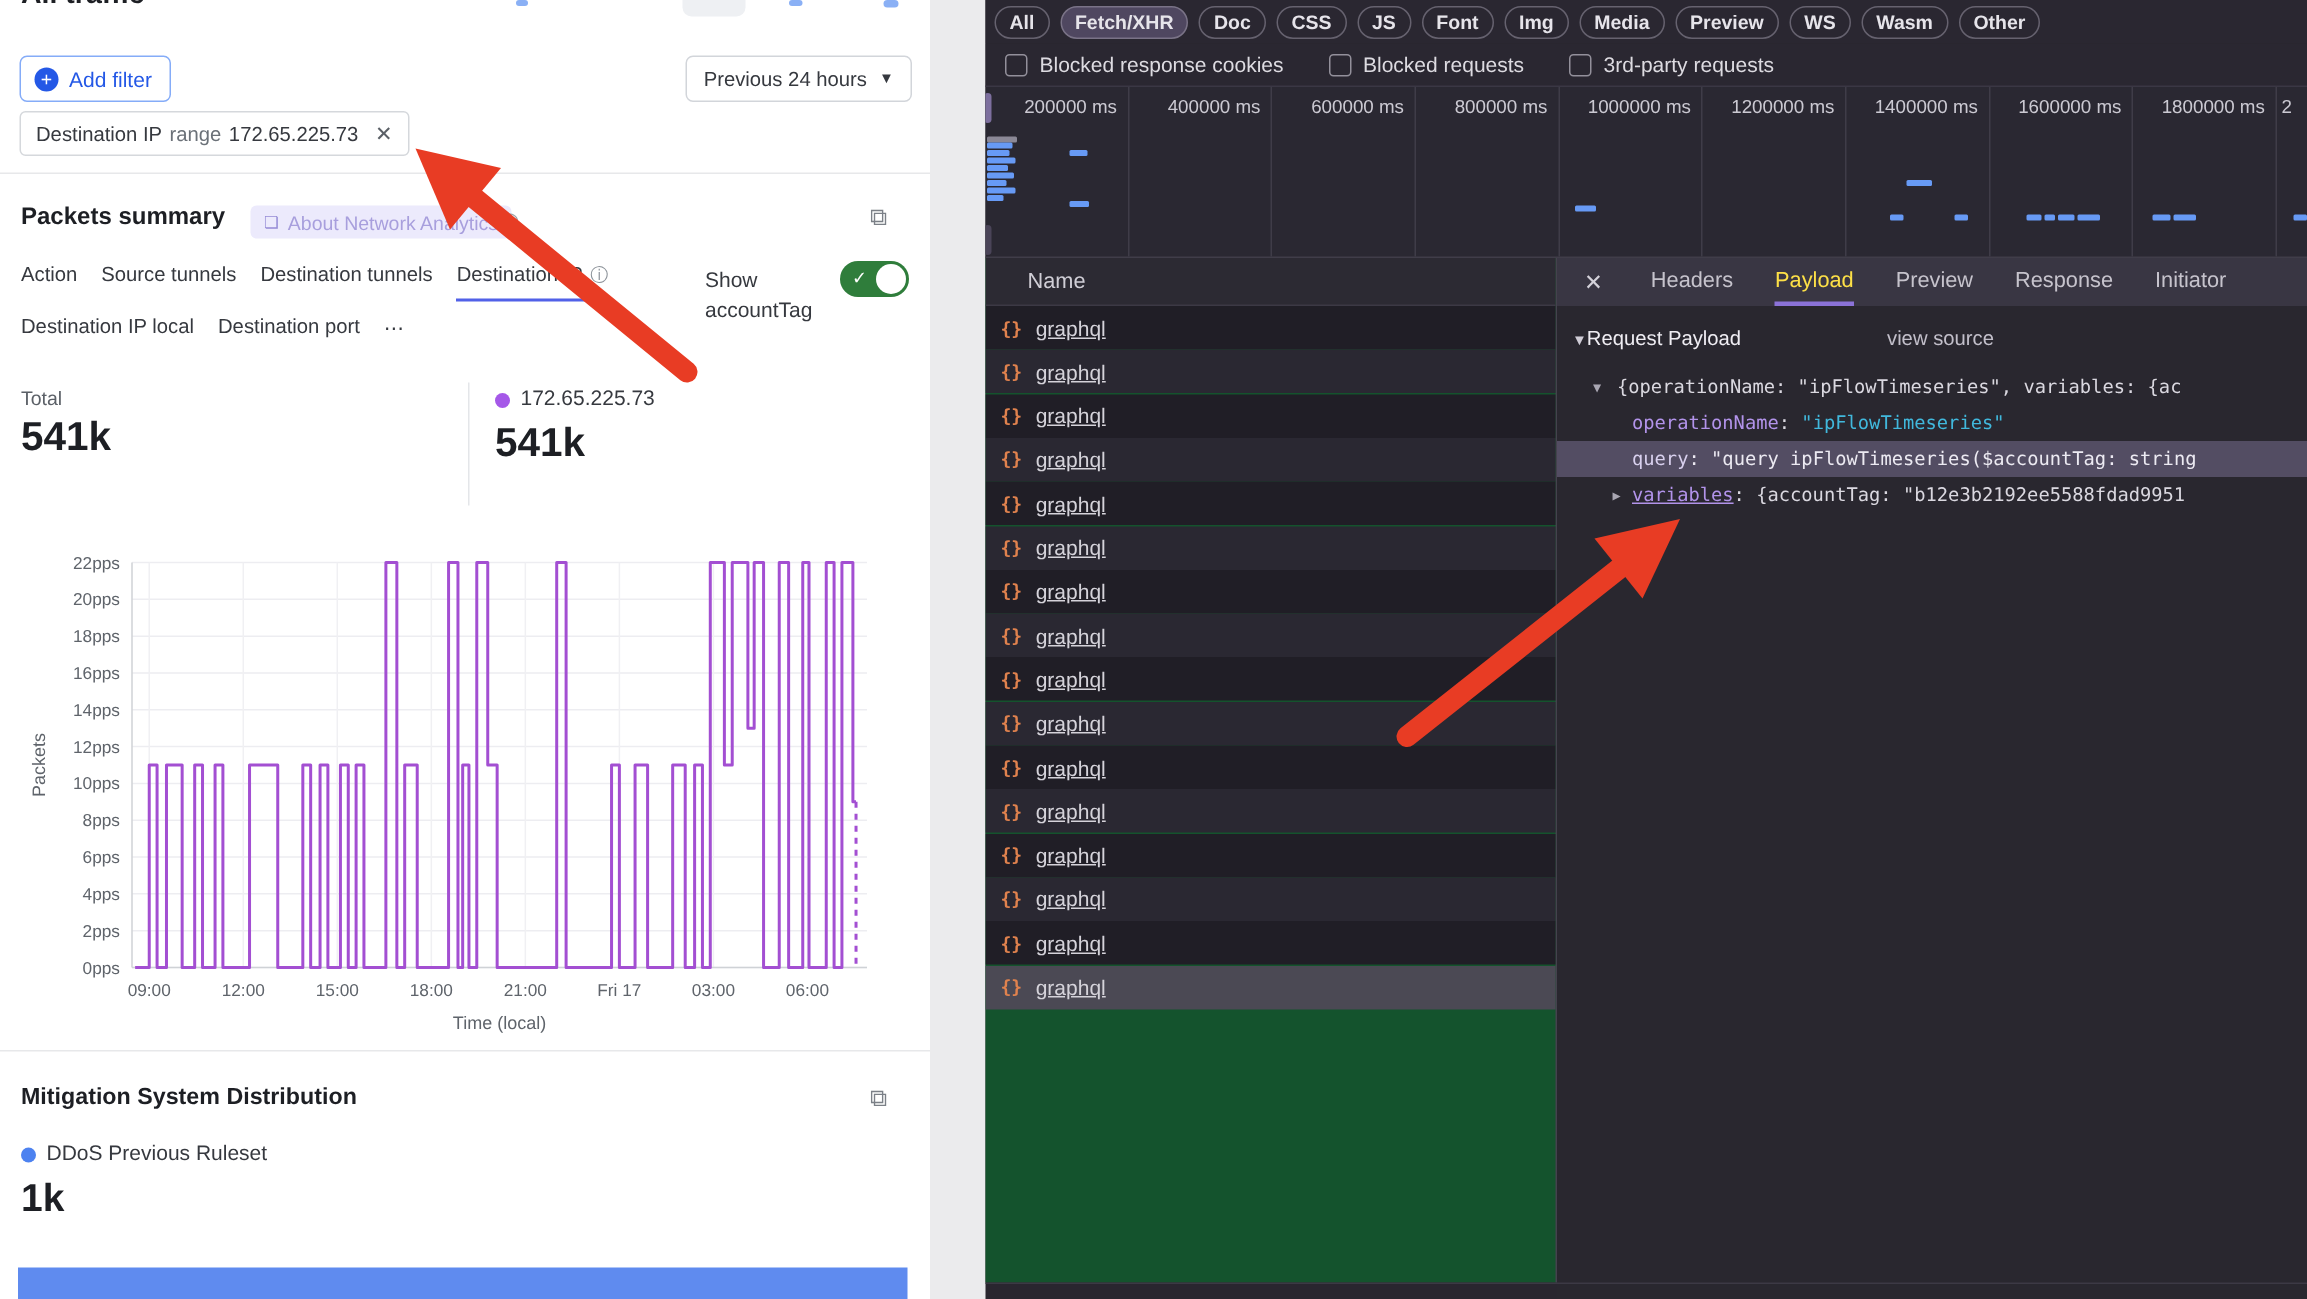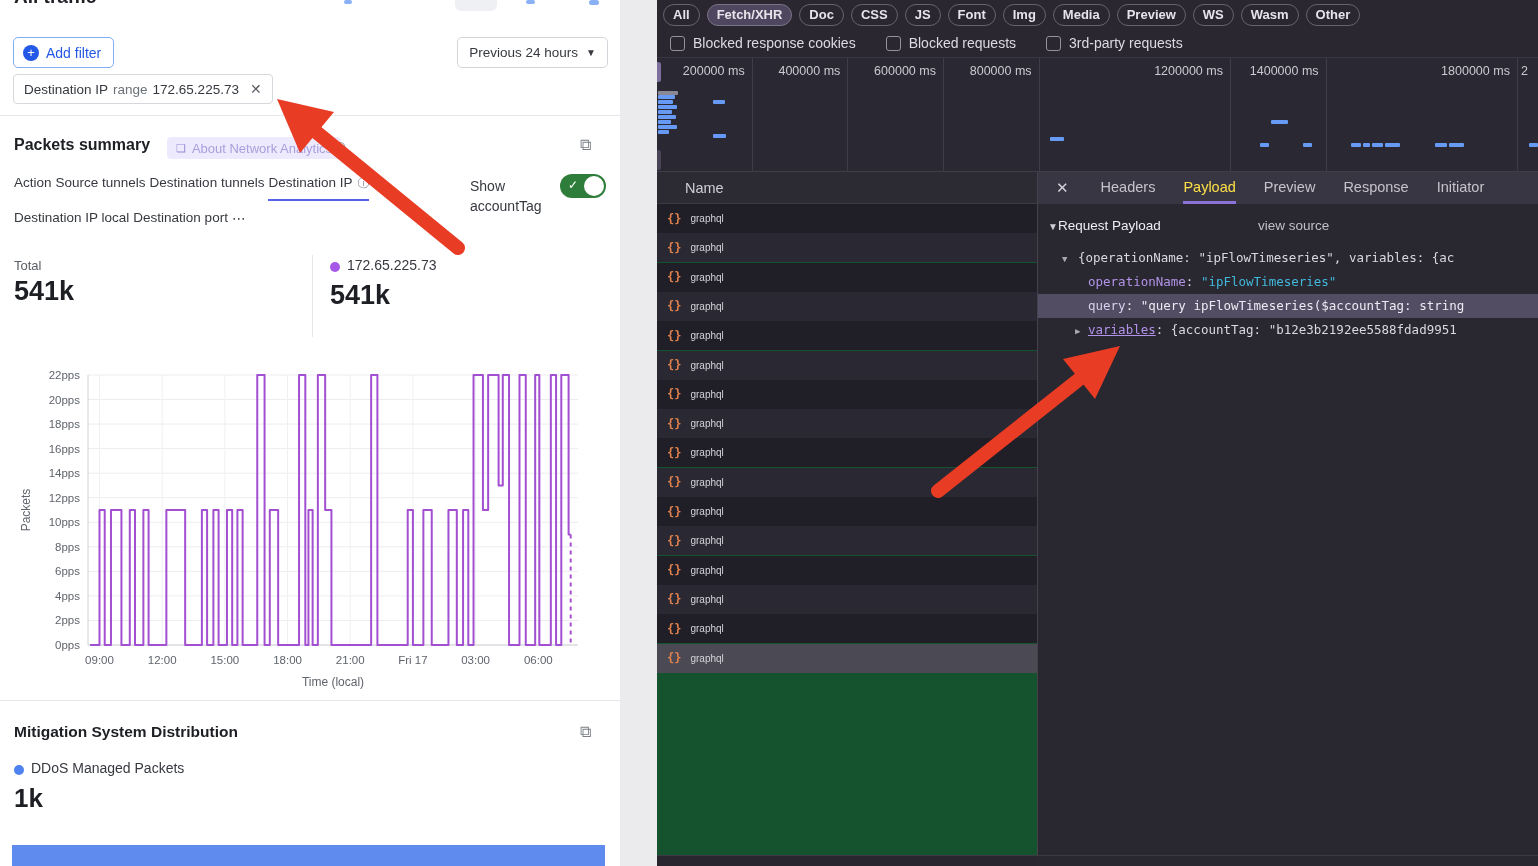--- a/index.html
+++ b/index.html
@@ -21,21 +21,21 @@
   #filter-chip .f-field, #filter-chip .f-value { color:#36393f; }
   #filter-chip .f-op { color:#6b7178; }
   #filter-chip .chip-x { margin-left:6px; color:#5b6067; font-size:14px; cursor:pointer; }
 
   #packets-title { position:absolute; left:14px; top:136px; font-size:16px; font-weight:bold; color:#1d1f24; }
   #about-badge { position:absolute; left:167px; top:137px; height:22px; padding:0 9px; background:#eceafc; border-radius:4px; display:flex; align-items:center; gap:6px; font-size:13px; color:#a89fdd; }
   #about-badge .bicon { font-size:11px; color:#968cd6; }
   #clock-icon { position:absolute; left:334px; top:138px; font-size:14px; color:#9aa0a8; }
   .copy-icon { position:absolute; left:580px; font-size:16px; color:#7b8087; cursor:pointer; }
 
-  .tabs-row { position:absolute; left:14px; display:flex; gap:4px; font-size:13.5px; color:#36393f; }
+  .tabs-row { position:absolute; left:14px; display:flex; gap:16px; font-size:13.5px; color:#36393f; }
   .tab { padding-bottom:7px; cursor:pointer; white-space:nowrap; }
   .tab.active { border-bottom:2px solid #5161e8; }
   .tab .info { color:#8b9198; font-size:12px; margin-left:5px; }
   #show-annotations { position:absolute; left:470px; top:176px; width:88px; font-size:14px; color:#36393f; line-height:20px; }
   #annotations-toggle { position:absolute; left:560px; top:174px; width:46px; height:24px; border-radius:12px; background:#2f7d3b; cursor:pointer; }
   #annotations-toggle .check { position:absolute; left:8px; top:4px; color:#fff; font-size:12px; }
   #annotations-toggle .knob { position:absolute; right:2px; top:2px; width:20px; height:20px; border-radius:50%; background:#fff; }
 
   #total-label { position:absolute; left:14px; top:258px; font-size:13px; color:#5b6067; }
   #total-value { position:absolute; left:14px; top:276px; font-size:27px; font-weight:bold; color:#1d1f24; }
@@ -65,21 +65,21 @@
   .tl-col { position:absolute; top:0; height:114px; border-right:1px solid #3f3c48; }
   .tl-label { position:absolute; top:6px; right:7px; font-size:12.5px; color:#cbc9d2; white-space:nowrap; }
   .tl-label.left { right:auto; left:3px; }
   .tl-mark { position:absolute; height:4px; border-radius:1px; }
   .tl-handle { position:absolute; border-radius:3px; }
 
   #request-list { position:absolute; left:0; top:172px; width:381px; height:683px; background:#14532d; border-right:1px solid #45424e; overflow:hidden; }
   #list-header { position:absolute; left:0; top:0; width:381px; height:32px; background:#2c2a33; border-bottom:1px solid #3c3945; color:#d0ced6; font-size:14.5px; line-height:32px; padding-left:28px; }
   .req-row { position:absolute; left:0; width:381px; height:29px; display:flex; align-items:center; cursor:pointer; }
   .req-row .json-icon { margin-left:10px; font-family:"DejaVu Sans Mono",monospace; font-size:12px; font-weight:bold; color:#e0824e; }
-  .req-row .req-label { margin-left:9px; font-size:10px; color:#d5d3da; }
+  .req-row .req-label { margin-left:9px; font-size:14px; color:#d5d3da;text-decoration:underline; }
   #list-bottom-line { position:absolute; left:0; top:855px; width:1538px; height:1px; background:#3c3945; }
 
   #details-pane { position:absolute; left:381px; top:172px; width:500px; height:694px; background:#29272f; overflow:hidden; }
   #detail-tabbar { position:absolute; left:0; top:0; width:500px; height:32px; background:#393643; display:flex; align-items:center; gap:28px; padding-left:18px; }
   #detail-close { color:#d4d2da; font-size:15px; cursor:pointer; margin-right:4px; }
   .dtab { font-size:14.5px; color:#c6c3cc; height:32px; line-height:30px; cursor:pointer; }
   .dtab.active { color:#fde047; border-bottom:3px solid #8b72d8; }
   #payload-head { position:absolute; left:10px; top:46px; font-size:13.5px; color:#efedf3; }
   #payload-head .rp-caret { font-size:10px; color:#cfccd6; }
   #payload-head b { font-weight:normal; }
@@ -205,21 +205,21 @@
         <path d="M90.089552238806,293 L99.49253731343285,293 L99.49253731343285,158 L104.71641791044777,158 L104.71641791044777,293 L110.9850746268657,293 L110.9850746268657,158 L121.43283582089555,158 L121.43283582089555,293 L129.7910447761194,293 L129.7910447761194,158 L135.01492537313433,158 L135.01492537313433,293 L143.37313432835822,293 L143.37313432835822,158 L148.59701492537314,158 L148.59701492537314,293 L166.3582089552239,293 L166.3582089552239,158 L185.16417910447763,158 L185.16417910447763,293 L201.8805970149254,293 L201.8805970149254,158 L207.10447761194033,158 L207.10447761194033,293 L213.37313432835822,293 L213.37313432835822,158 L218.59701492537314,158 L218.59701492537314,293 L226.95522388059703,293 L226.95522388059703,158 L232.17910447761196,158 L232.17910447761196,293 L237.40298507462688,293 L237.40298507462688,158 L242.6268656716418,158 L242.6268656716418,293 L257.2537313432836,293 L257.2537313432836,23 L264.56716417910445,23 L264.56716417910445,293 L269.7910447761194,293 L269.7910447761194,158 L278.1492537313433,158 L278.1492537313433,293 L299.044776119403,293 L299.044776119403,23 L305.31343283582095,23 L305.31343283582095,293 L308.4477611940299,293 L308.4477611940299,158 L312.6268656716418,158 L312.6268656716418,293 L317.85074626865674,293 L317.85074626865674,23 L325.1641791044776,23 L325.1641791044776,158 L331.43283582089555,158 L331.43283582089555,293 L371.13432835820896,293 L371.13432835820896,23 L377.40298507462694,23 L377.40298507462694,293 L407.7014925373134,293 L407.7014925373134,158 L412.92537313432837,158 L412.92537313432837,293 L423.3731343283582,293 L423.3731343283582,158 L431.7313432835821,158 L431.7313432835821,293 L448.44776119402985,293 L448.44776119402985,158 L456.80597014925377,158 L456.80597014925377,293 L463.07462686567163,293 L463.07462686567163,158 L468.2985074626866,158 L468.2985074626866,293 L473.5223880597015,293 L473.5223880597015,23 L482.9253731343284,23 L482.9253731343284,158 L488.1492537313434,158 L488.1492537313434,23 L498.5970149253732,23 L498.5970149253732,133.45454545454544 L502.77611940298516,133.45454545454544 L502.77611940298516,23 L509.044776119403,23 L509.044776119403,293 L519.4925373134329,293 L519.4925373134329,23 L525.7611940298507,23 L525.7611940298507,293 L535.1641791044776,293 L535.1641791044776,23 L539.3432835820896,23 L539.3432835820896,293 L550.8358208955225,293 L550.8358208955225,23 L556.0597014925374,23 L556.0597014925374,293 L561.2835820895523,293 L561.2835820895523,23 L568.5970149253732,23 L568.5970149253732,182.54545454545453 L570.6865671641791,182.54545454545453" fill="none" stroke="#a34fd2" stroke-width="2" stroke-linejoin="round"></path>
         <line x1="570.6865671641791" x2="570.6865671641791" y1="182.54545454545453" y2="293" stroke="#a34fd2" stroke-width="2" stroke-dasharray="4 4"></line>
         <text x="333" y="334" text-anchor="middle" font-size="12" fill="#5f646b" font-family="Liberation Sans, sans-serif">Time (local)</text>
         <text x="30" y="158" text-anchor="middle" font-size="12" fill="#5f646b" font-family="Liberation Sans, sans-serif" transform="rotate(-90 30 158)">Packets</text>
       </svg>
 
     <div class="lp-divider" style="top:700px;"></div>
     <div id="mitigation-title">Mitigation System Distribution</div>
     <div class="copy-icon" style="top:723px;">⧉</div>
     <div id="mitigation-dot" style="background: rgb(77, 130, 240);"></div>
-    <div id="mitigation-legend">DDoS Managed Packets</div>
+    <div id="mitigation-legend">DDoS Previous Ruleset</div>
     <div id="mitigation-value">1k</div>
     <div id="mitigation-bar" style="background: rgb(95, 139, 239);"></div>
   </div>
 
   <div id="devtools">
     <div id="filter-pill-row">
         <span class="pill">All</span>
         <span class="pill selected">Fetch/XHR</span>
         <span class="pill">Doc</span>
         <span class="pill">CSS</span>
@@ -252,25 +252,31 @@
         </div>
         <div class="tl-col" style="left: 95.66px; width: 95.66px;">
           <div class="tl-label">400000 ms</div>
         </div>
         <div class="tl-col" style="left: 191.32px; width: 95.66px;">
           <div class="tl-label">600000 ms</div>
         </div>
         <div class="tl-col" style="left: 286.98px; width: 95.66px;">
           <div class="tl-label">800000 ms</div>
         </div>
+        <div class="tl-col" style="left: 382.64px; width: 95.66px;">
+          <div class="tl-label">1000000 ms</div>
+        </div>
         <div class="tl-col" style="left: 478.3px; width: 95.66px;">
           <div class="tl-label">1200000 ms</div>
         </div>
         <div class="tl-col" style="left: 573.96px; width: 95.66px;">
           <div class="tl-label">1400000 ms</div>
+        </div>
+        <div class="tl-col" style="left: 669.62px; width: 95.66px;">
+          <div class="tl-label">1600000 ms</div>
         </div>
         <div class="tl-col" style="left: 765.28px; width: 95.66px;">
           <div class="tl-label">1800000 ms</div>
         </div>
         <div class="tl-col" style="left: 860.94px; width: 95.66px;">
           <div class="tl-label left">2</div>
         </div>
         <div class="tl-mark" style="left: 1px; top: 33px; width: 20px; background: rgb(139, 136, 150);"></div>
         <div class="tl-mark" style="left: 1px; top: 37px; width: 17px; background: rgb(103, 154, 245);"></div>
         <div class="tl-mark" style="left: 1px; top: 42px; width: 15px; background: rgb(103, 154, 245);"></div>

